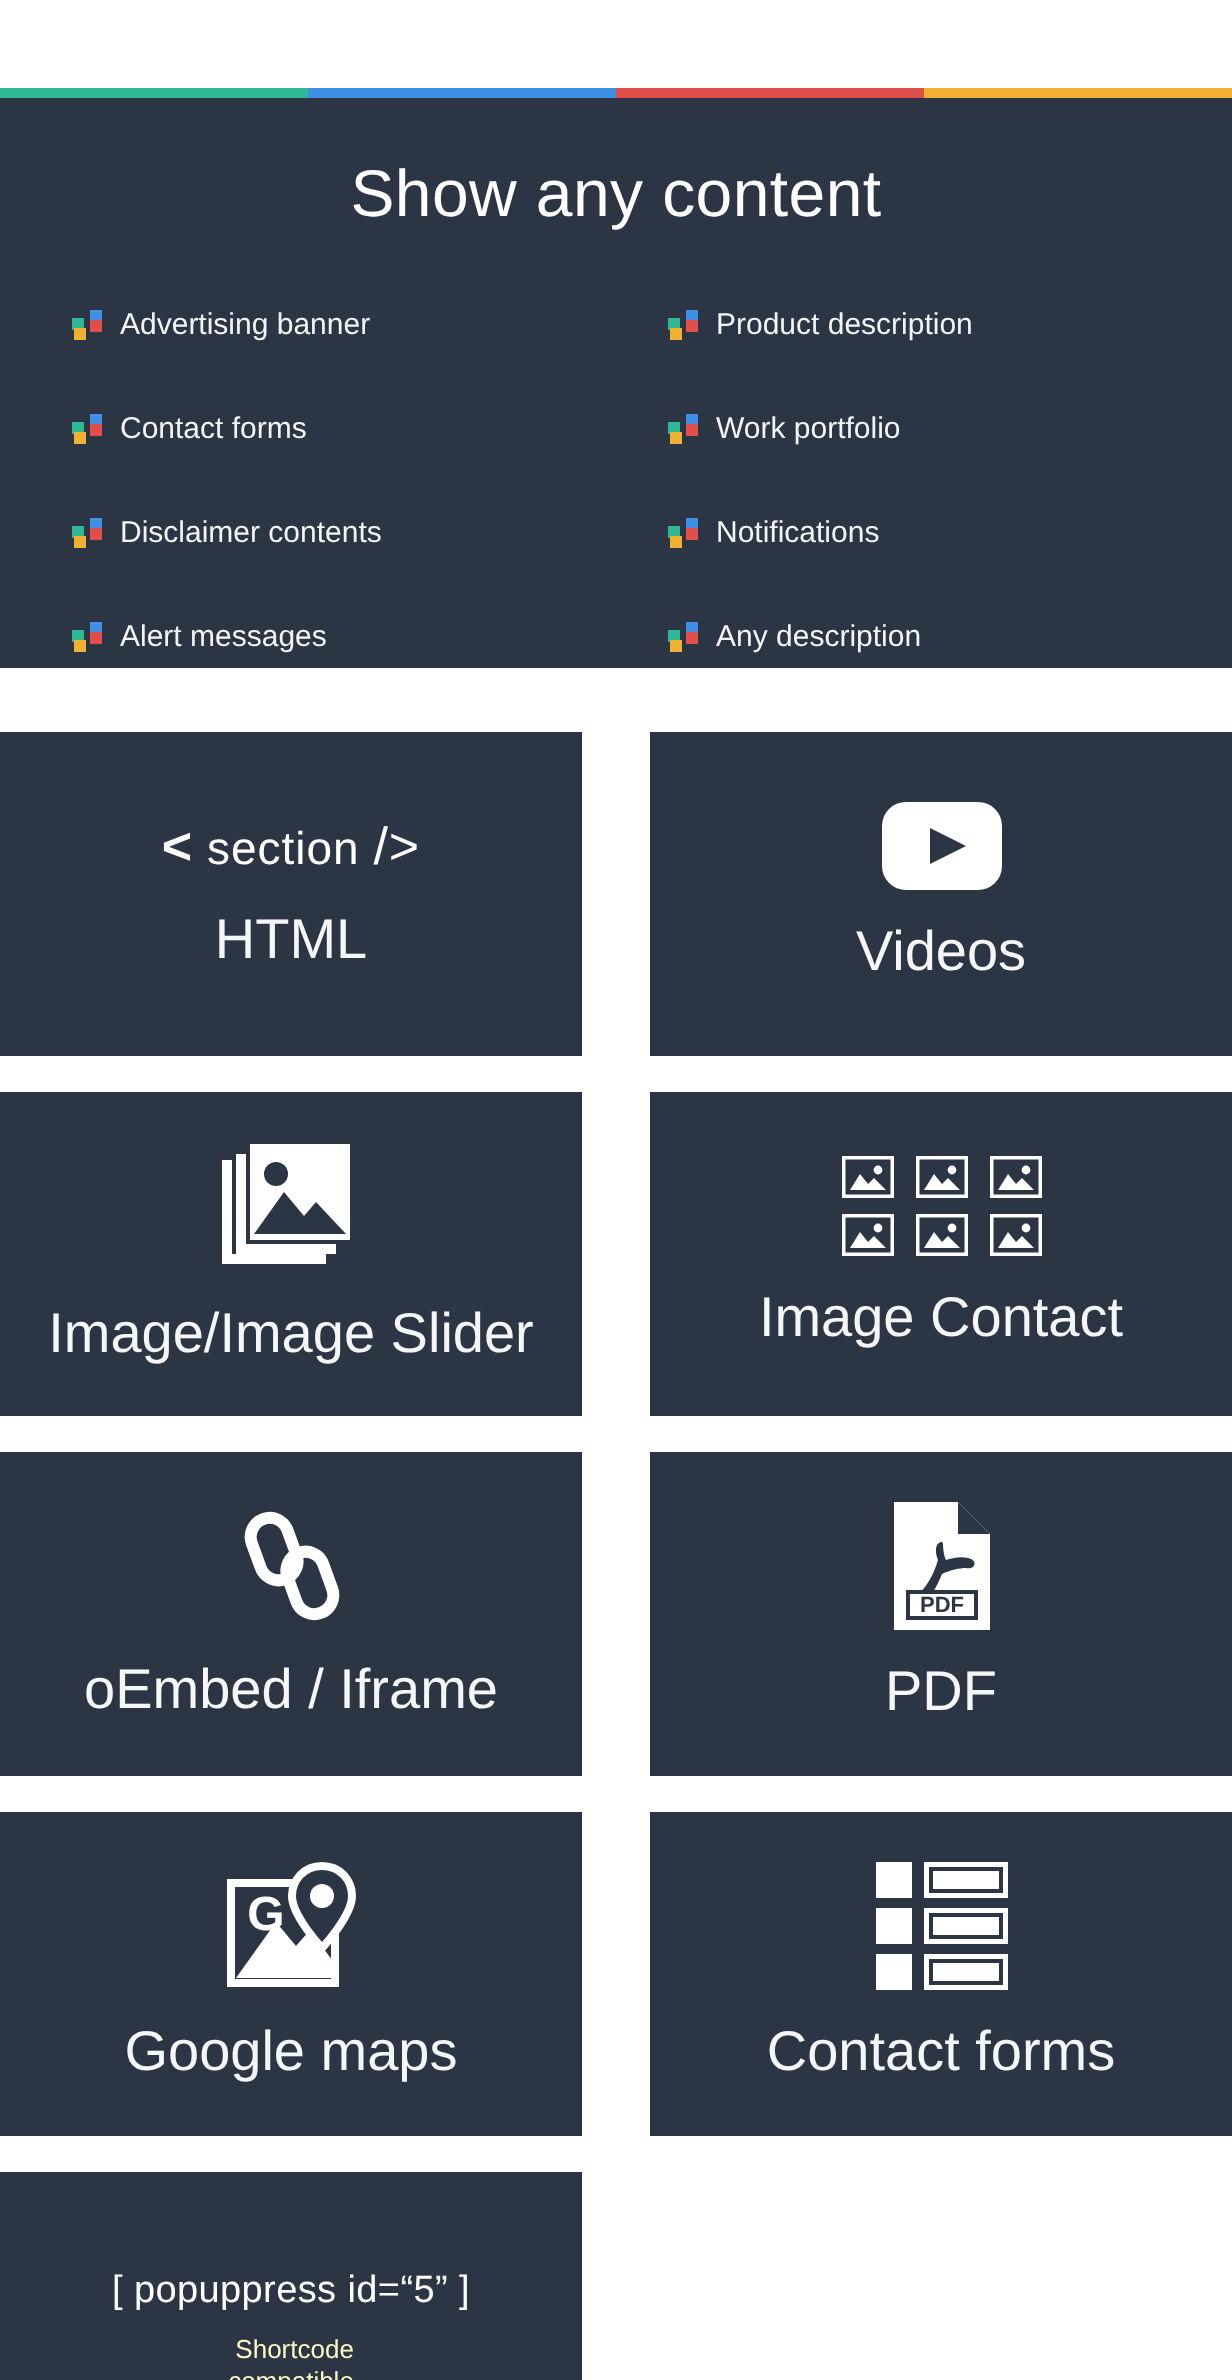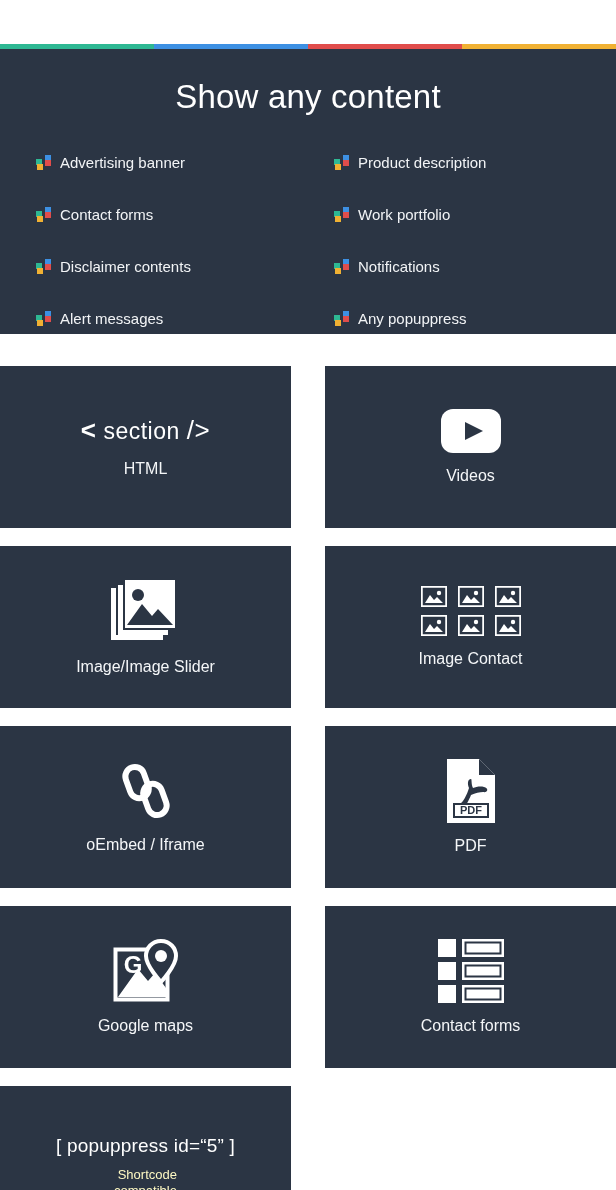--- a/index.html
+++ b/index.html
@@ -79,21 +79,21 @@
     color: #ffffff;
     position: relative;
   }
   .tile-icon {
     display: flex;
     align-items: center;
     justify-content: center;
     margin-bottom: 14px;
   }
   .tile-label {
-    font-size: 16px;
+    font-size: 28px;
     font-weight: 400;
     line-height: 1.18;
     text-align: center;
     color: #f4f6f8;
   }
 
   
   .code-text {
     font-size: 23px;
     letter-spacing: .5px;
@@ -216,21 +216,21 @@
         <span class="feature-label">Alert messages</span>
       </div>
 
       <div class="feature-item">
         <span class="bullet">
           <i class="b-tr" style="background:#3d90e3"></i>
             <i class="b-ml" style="background:#2eb893"></i>
             <i class="b-mr" style="background:#e04d4b"></i>
             <i class="b-bl" style="background:#f0b133"></i>
         </span>
-        <span class="feature-label">Any popuppress</span>
+        <span class="feature-label">Any description</span>
       </div>
 
     </div>
   </section>
 
   <section class="tiles">
 
     <div class="tile">
       <div class="tile-icon">
         <span class="code-text">

